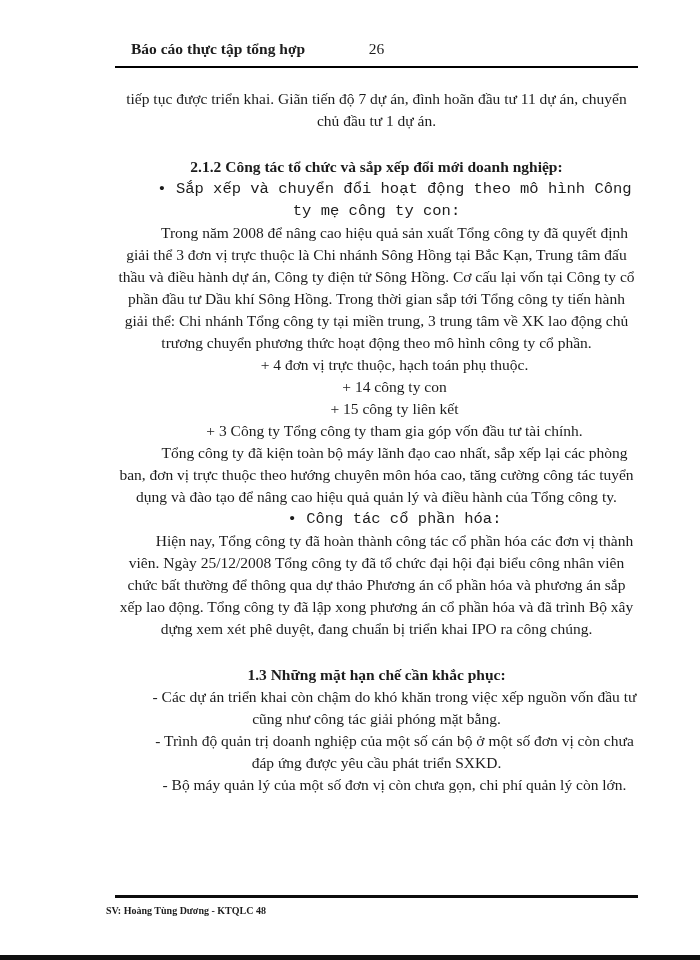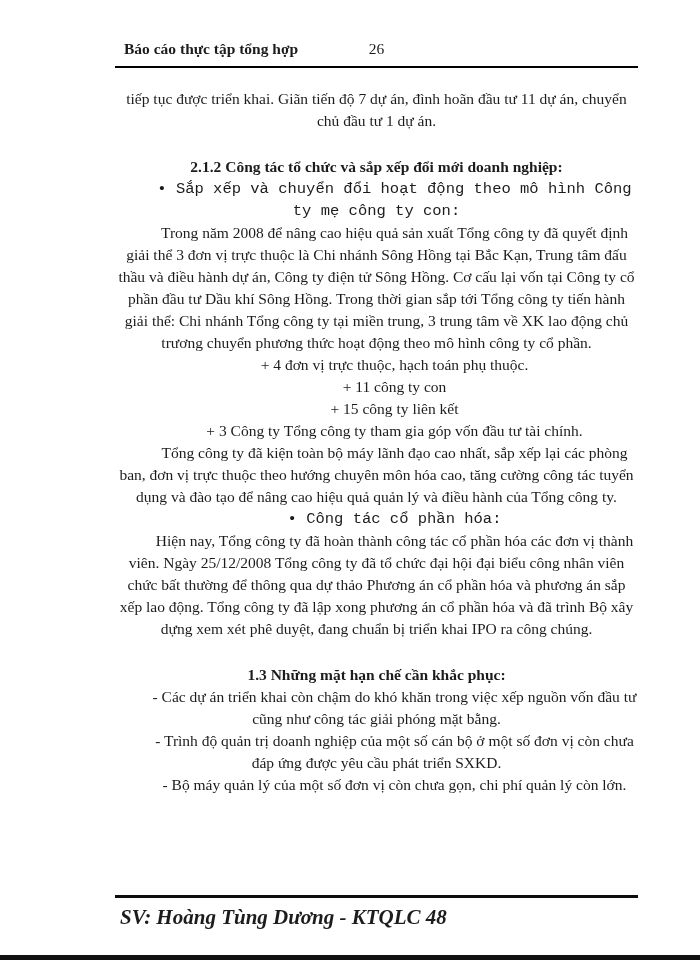--- a/index.html
+++ b/index.html
@@ -23,21 +23,21 @@
     top: 40px;
   }
   .header {
     position: relative;
     height: 22px;
     font-size: 15.5px;
     font-weight: bold;
   }
   .header-title {
     position: absolute;
-    left: 9px;
+    left: 16px;
     top: 0;
   }
   .page-number {
     position: absolute;
     left: 0;
     right: 0;
     top: 0;
     text-align: center;
     font-weight: normal;
   }
@@ -82,26 +82,25 @@
   .footer-rule {
     position: absolute;
     left: 115px;
     width: 523px;
     top: 895px;
     height: 3px;
     background: #0d0d0d;
   }
   .footer {
     position: absolute;
-    left: 120px;
+    left: 106px;
     width: 523px;
     top: 905px;
-    font-size: 21px;
+    font-size: 10px;
     font-weight: bold;
-    font-style: italic;
   }
   .page-bottom-edge {
     position: absolute;
     left: 0;
     bottom: 0;
     width: 100%;
     height: 5px;
     background: #101010;
   }
 </style>
@@ -117,21 +116,21 @@
       <span class="page-number">26</span>
     </div>
     <div class="header-rule"></div>
 
     <div class="body-text">
       <p class="p-noindent">tiếp tục được triển khai. Giãn tiến độ 7 dự án, đình hoãn đầu tư 11 dự án, chuyển chủ đầu tư 1 dự án.</p>
       <p class="h">2.1.2 Công tác tổ chức và sắp xếp đổi mới doanh nghiệp:</p>
       <p class="bullet">• Sắp xếp và chuyển đổi hoạt động theo mô hình Công ty mẹ công ty con:</p>
       <p class="p">Trong năm 2008 để nâng cao hiệu quả sản xuất Tổng công ty đã quyết định giải thể 3 đơn vị trực thuộc là Chi nhánh Sông Hồng tại Bắc Kạn, Trung tâm đấu thầu và điều hành dự án, Công ty điện tử Sông Hồng. Cơ cấu lại vốn tại Công ty cổ phần đầu tư Dầu khí Sông Hồng. Trong thời gian sắp tới Tổng công ty tiến hành giải thể: Chi nhánh Tổng công ty tại miền trung, 3 trung tâm về XK lao động chủ trương chuyển phương thức hoạt động theo mô hình công ty cổ phần.</p>
       <p class="plus">+ 4 đơn vị trực thuộc, hạch toán phụ thuộc.</p>
-      <p class="plus">+ 11 công ty con</p>
+      <p class="plus">+ 14 công ty con</p>
       <p class="plus">+ 15 công ty liên kết</p>
       <p class="plus">+ 3 Công ty Tổng công ty tham gia góp vốn đầu tư tài chính.</p>
       <p class="p">Tổng công ty đã kiện toàn bộ máy lãnh đạo cao nhất, sắp xếp lại các phòng ban, đơn vị trực thuộc theo hướng chuyên môn hóa cao, tăng cường công tác tuyển dụng và đào tạo để nâng cao hiệu quả quản lý và điều hành của Tổng công ty.</p>
       <p class="bullet">• Công tác cổ phần hóa:</p>
       <p class="p">Hiện nay, Tổng công ty đã hoàn thành công tác cổ phần hóa các đơn vị thành viên. Ngày 25/12/2008 Tổng công ty đã tổ chức đại hội đại biểu công nhân viên chức bất thường để thông qua dự thảo Phương án cổ phần hóa và phương án sắp xếp lao động. Tổng công ty đã lập xong phương án cổ phần hóa và đã trình Bộ xây dựng xem xét phê duyệt, đang chuẩn bị triển khai IPO ra công chúng.</p>
       <p class="h">1.3 Những mặt hạn chế cần khắc phục:</p>
       <p class="dash">- Các dự án triển khai còn chậm do khó khăn trong việc xếp nguồn vốn đầu tư cũng như công tác giải phóng mặt bằng.</p>
       <p class="dash">- Trình độ quản trị doanh nghiệp của một số cán bộ ở một số đơn vị còn chưa đáp ứng được yêu cầu phát triển SXKD.</p>
       <p class="dash">- Bộ máy quản lý của một số đơn vị còn chưa gọn, chi phí quản lý còn lớn.</p>
     </div>

